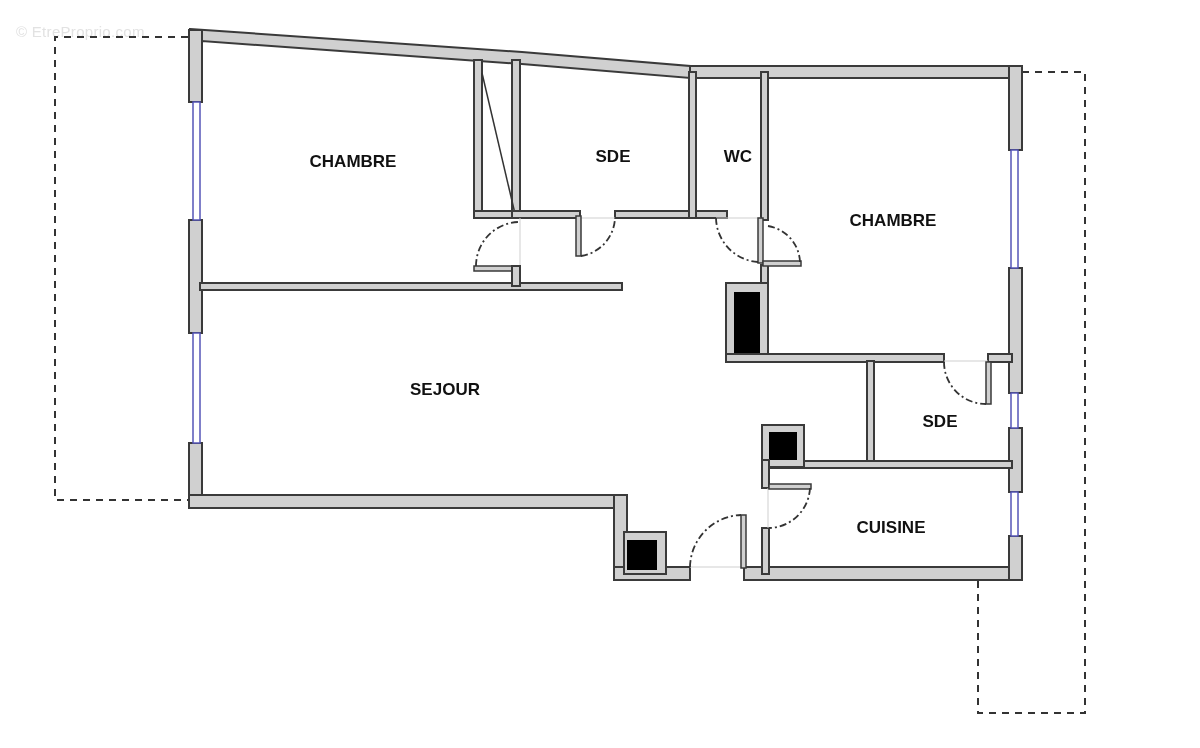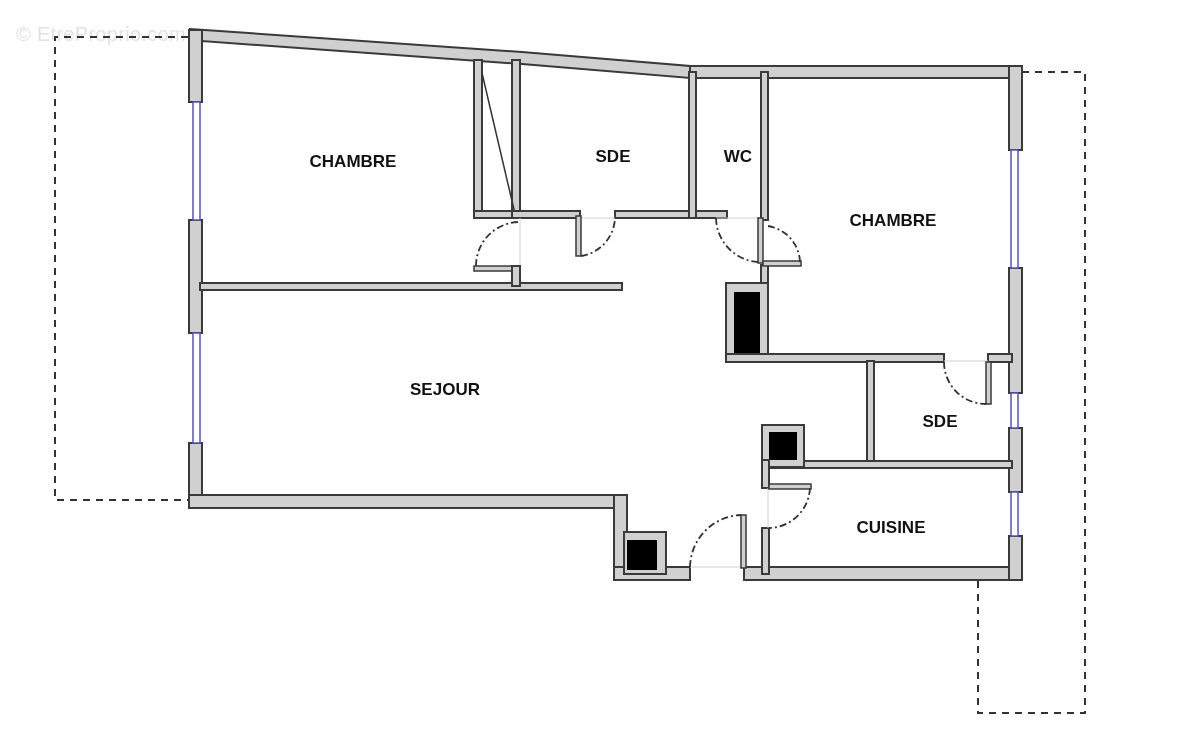--- a/index.html
+++ b/index.html
@@ -1,17 +1,17 @@
 <!DOCTYPE html>
 <html><head>
 <meta charset="utf-8">
 <style>
   html,body{margin:0;padding:0;background:#ffffff;}
   body{width:1200px;height:748px;position:relative;overflow:hidden;font-family:"Liberation Sans",sans-serif;}
-  .watermark{position:absolute;left:16px;top:23px;font-size:20px;color:#e2e2e2;letter-spacing:0.3px;}
+  .watermark{position:absolute;left:16px;top:23px;font-size:15px;color:#e2e2e2;letter-spacing:0.3px;}
   svg{position:absolute;left:0;top:0;}
   .wall{fill:#d0d0d0;stroke:#3a3a3a;stroke-width:2;}
   .room-label{font-family:"Liberation Sans",sans-serif;font-weight:bold;font-size:17px;fill:#111;}
   .balcony{fill:none;stroke:#333;stroke-width:2;stroke-dasharray:7,6;}
   .swing{fill:none;stroke:#333;stroke-width:1.8;stroke-dasharray:7,3,2,3;}
   .window{fill:#ffffff;stroke:#5656b8;stroke-width:1.5;}
   .door-line{stroke:#cfcfcf;stroke-width:1;}
   .duct{fill:#000;}
   .leaf{fill:#d0d0d0;stroke:#3a3a3a;stroke-width:1.5;}
 </style>

